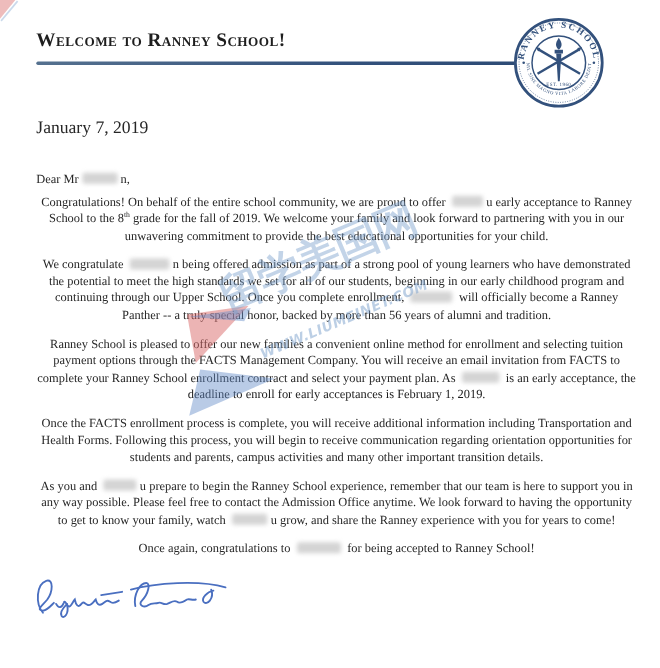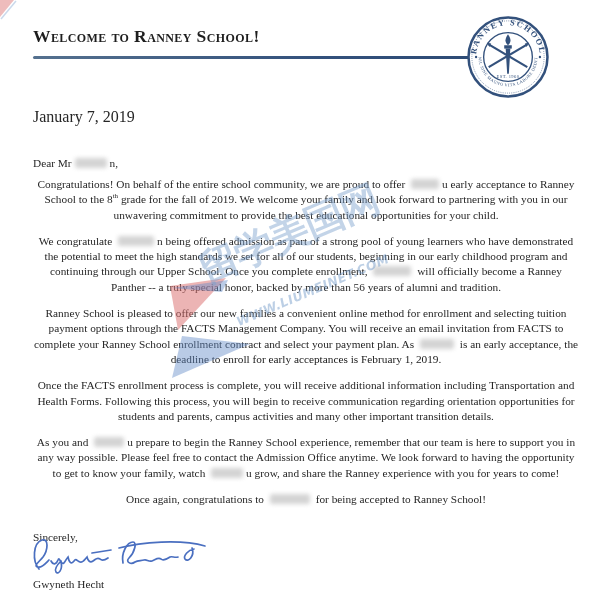--- a/index.html
+++ b/index.html
@@ -121,30 +121,28 @@
 
     <div class="body-text">
       <p>Congratulations! On behalf of the entire school community, we are proud to offer <span class="redact" style="width: 28px;"></span>u early acceptance to Ranney School to the 8<sup>th</sup> grade for the fall of 2019. We welcome your family and look forward to partnering with you in our unwavering commitment to provide the best educational opportunities for your child.</p>
       <p>We congratulate <span class="redact" style="width: 36px;"></span>n being offered admission as part of a strong pool of young learners who have demonstrated the potential to meet the high standards we set for all of our students, beginning in our early childhood program and continuing through our Upper School. Once you complete enrollment, <span class="redact" style="width: 38px;"></span> will officially become a Ranney Panther -- a truly special honor, backed by more than 56 years of alumni and tradition.</p>
       <p>Ranney School is pleased to offer our new families a convenient online method for enrollment and selecting tuition payment options through the FACTS Management Company.  You will receive an email invitation from FACTS to complete your Ranney School enrollment contract and select your payment plan.  As <span class="redact" style="width: 34px;"></span> is an early acceptance, the <b>deadline to enroll for early acceptances is February 1, 2019.</b></p>
       <p>Once the FACTS enrollment process is complete, you will receive additional information including Transportation and Health Forms.  Following this process, you will begin to receive communication regarding orientation opportunities for students and parents, campus activities and many other important transition details.</p>
       <p>As you and <span class="redact" style="width: 30px;"></span>u prepare to begin the Ranney School experience, remember that our team is here to support you in any way possible.  Please feel free to contact the Admission Office anytime.  We look forward to having the opportunity to get to know your family, watch <span class="redact" style="width: 32px;"></span>u grow, and share the Ranney experience with you for years to come!</p>
       <p class="extra-gap">Once again, congratulations to <span class="redact" style="width: 40px;"></span> for being accepted to Ranney School!</p>
     </div>
 
-    <div class="closing">Sincerely,</div>
 
     <svg class="signature-svg" width="200" height="44" viewBox="0 0 200 44">
       <g fill="none" stroke="#4a6fc0" stroke-width="1.7" stroke-linecap="round">
         <path d="M10,36 C3,28 4,10 13,7 C20,5 19,17 14,24 C10,29 4,33 9,34 C13,35 17,30 20,27"></path>
         <path d="M22,28 C24,32 27,32 29,27 C30,24 31,28 33,30 C35,32 37,26 39,24 C40,29 42,32 45,28 C47,25 48,28 51,29 C54,30 56,26 58,24 C59,28 61,30 64,28 C67,26 68,24 71,26 C73,28 76,27 79,25"></path>
         <path d="M32,29 C34,37 29,42 27,39 C25,36 29,31 32,28"></path>
         <path d="M63,20 L82,17"></path>
         <path d="M94,30 C92,20 98,9 104,9 C108,9 106,19 100,25 C96,29 102,32 106,29 C109,27 112,28 115,27 C118,26 119,29 123,28 C126,27 129,24 132,26 C134,28 138,26 141,24 C143,23 146,25 149,24"></path>
         <path d="M90,15 C112,9 152,6 176,13"></path>
         <path d="M163,15 C166,23 159,30 156,26 C154,23 159,17 165,16"></path>
       </g>
     </svg>
 
-    <div class="signer-name">Gwyneth Hecht</div>
   </div>
 
 </div>
 
 </body></html>

